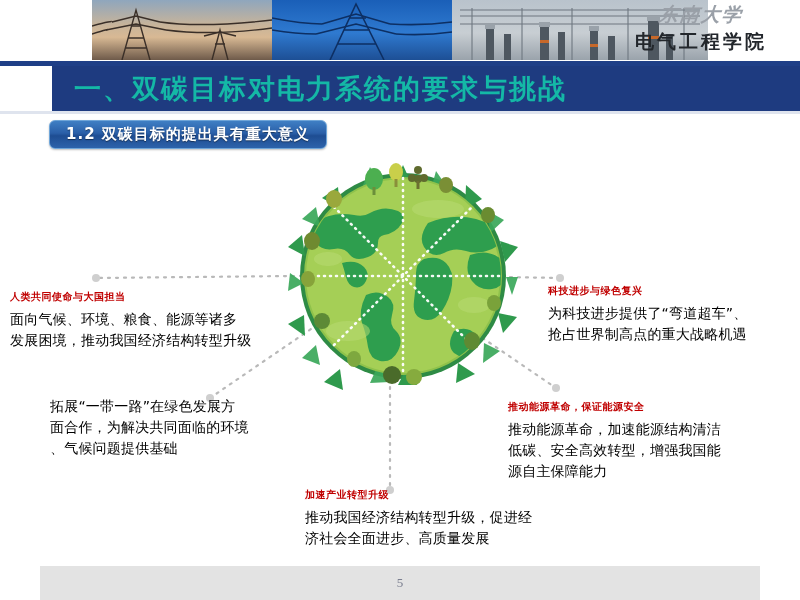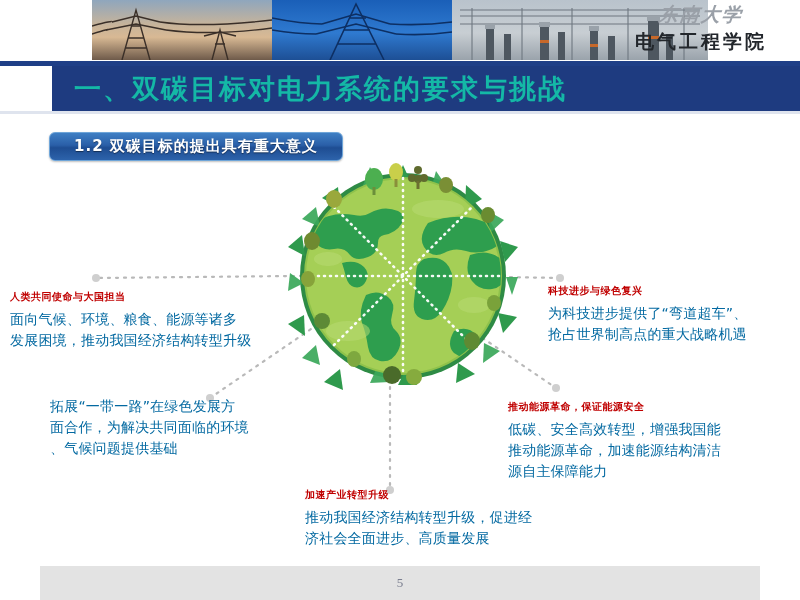--- a/index.html
+++ b/index.html
@@ -42,26 +42,25 @@
     position:absolute;left:22px;top:50%;transform:translateY(-50%);
     color:#14b8a6;font-size:27px;font-weight:700;letter-spacing:2px;
     white-space:nowrap;
     font-family:"DejaVu Sans","Liberation Sans",sans-serif;
   }
   .blue-rule-bot{position:absolute;left:0;top:111px;width:800px;height:3px;background:#dfe4ee;}
 
   
   .subtitle-pill{
     position:absolute;left:49px;top:120px;height:27px;
-    padding:0 24px;display:flex;align-items:center;
+    padding:0 16px;display:flex;align-items:center;
     border-radius:6px;
     background:linear-gradient(180deg,#3f7fc4 0%,#2a5fa8 45%,#1e4d92 55%,#2d63ab 100%);
     border:1.5px solid #6fa5d8;
     box-shadow:0 1px 2px rgba(0,0,0,.25);
-    margin-top:12px;
   }
   .subtitle-pill .subtitle-text{
     color:#fff;font-size:15px;font-weight:700;letter-spacing:1px;white-space:nowrap;
     font-family:"DejaVu Sans","Liberation Sans",sans-serif;
     text-shadow:0 1px 1px rgba(0,0,0,.45);
   }
 
   
   .globe-wrap{position:absolute;left:288px;top:163px;width:230px;height:232px;}
   .globe-wrap svg{display:block;}
@@ -70,21 +69,21 @@
   .connectors{position:absolute;left:0;top:110px;width:800px;height:450px;pointer-events:none;}
 
   
   .callout{position:absolute;}
   .callout .c-head{
     color:#C00000;font-weight:700;font-size:10px;line-height:21px;
     letter-spacing:.5px;margin-bottom:2px;white-space:nowrap;
     font-family:"DejaVu Sans","Liberation Sans",sans-serif;
   }
   .callout .c-body{
-    color:#0369a1;font-size:14px;line-height:21px;letter-spacing:.2px;
+    color:#000000;font-size:14px;line-height:21px;letter-spacing:.2px;
     font-family:"DejaVu Sans","Liberation Sans",sans-serif;
   }
   .callout .c-body div{white-space:nowrap;}
 
   .cal-1{left:10px;top:286px;}
   .cal-2{left:548px;top:280px;}
   .cal-3{left:50px;top:396px;}
   .cal-4{left:508px;top:396px;}
   .cal-5{left:305px;top:484px;}
 
@@ -298,22 +297,22 @@
     <div class="c-body">
       <div>拓展“一带一路”在绿色发展方</div>
       <div>面合作，为解决共同面临的环境</div>
       <div>、气候问题提供基础</div>
     </div>
   </div>
 
   <div class="callout cal-4">
     <div class="c-head">推动能源革命，保证能源安全</div>
     <div class="c-body">
+      <div>推动能源革命，加速能源结构清洁</div>
       <div>低碳、安全高效转型，增强我国能</div>
-      <div>推动能源革命，加速能源结构清洁</div>
       <div>源自主保障能力</div>
     </div>
   </div>
 
   <div class="callout cal-5">
     <div class="c-head">加速产业转型升级</div>
     <div class="c-body">
       <div>推动我国经济结构转型升级，促进经</div>
       <div>济社会全面进步、高质量发展</div>
     </div>

